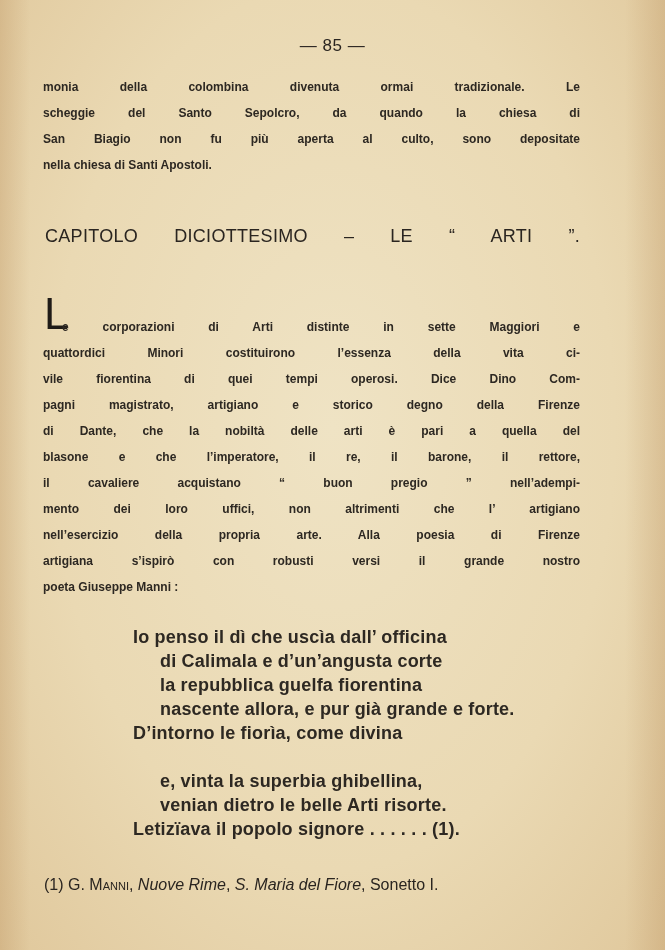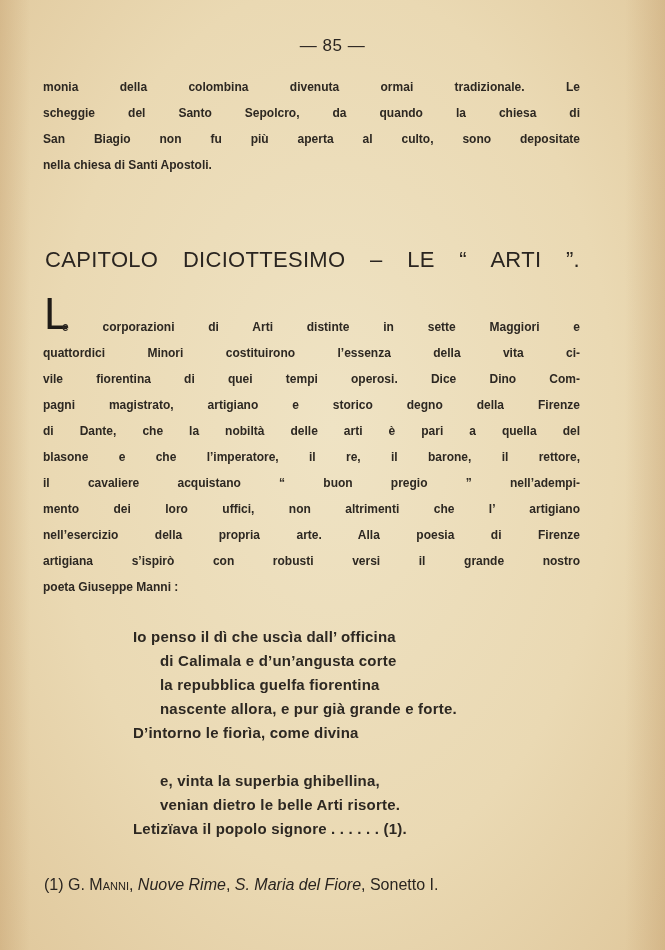--- a/index.html
+++ b/index.html
@@ -27,31 +27,31 @@
       font-size: 17px; letter-spacing: 0.5px;
     }
     .text-line {
       position: absolute; left: 43px; width: 537px;
       font-size: 12px; line-height: 26px; white-space: nowrap;
       font-weight: bold; color: #2d2822;
       text-align: justify; text-align-last: justify;
     }
     .text-line.last { text-align-last: left; }
     .chapter-title {
-      position: absolute; left: 45px; top: 247px; width: 535px;
-      font-size: 22px; white-space: nowrap; letter-spacing: 0.3px;
+      position: absolute; left: 45px; top: 226px; width: 535px;
+      font-size: 18px; white-space: nowrap; letter-spacing: 0.3px;
       text-align: justify; text-align-last: justify; color: #2a2520;
     }
     .drop-cap {
       position: absolute; left: 44px; top: 292px;
       font-size: 44px; line-height: 44px; color: #1f1b17;
     }
     .first-line { left: 62px; width: 518px; }
     .poem-line {
-      position: absolute; font-size: 15px; line-height: 22px;
+      position: absolute; font-size: 18px; line-height: 22px;
       white-space: nowrap; font-weight: bold; color: #2d2822;
       letter-spacing: 0.2px;
     }
     .poem-main { left: 133px; }
     .poem-indent { left: 160px; }
     .footnote {
       position: absolute; left: 44px; top: 858px;
       font-size: 16px; white-space: nowrap; color: #2a2520; margin-top: 18px;
     }
     .footnote .sc { font-variant: small-caps; }

